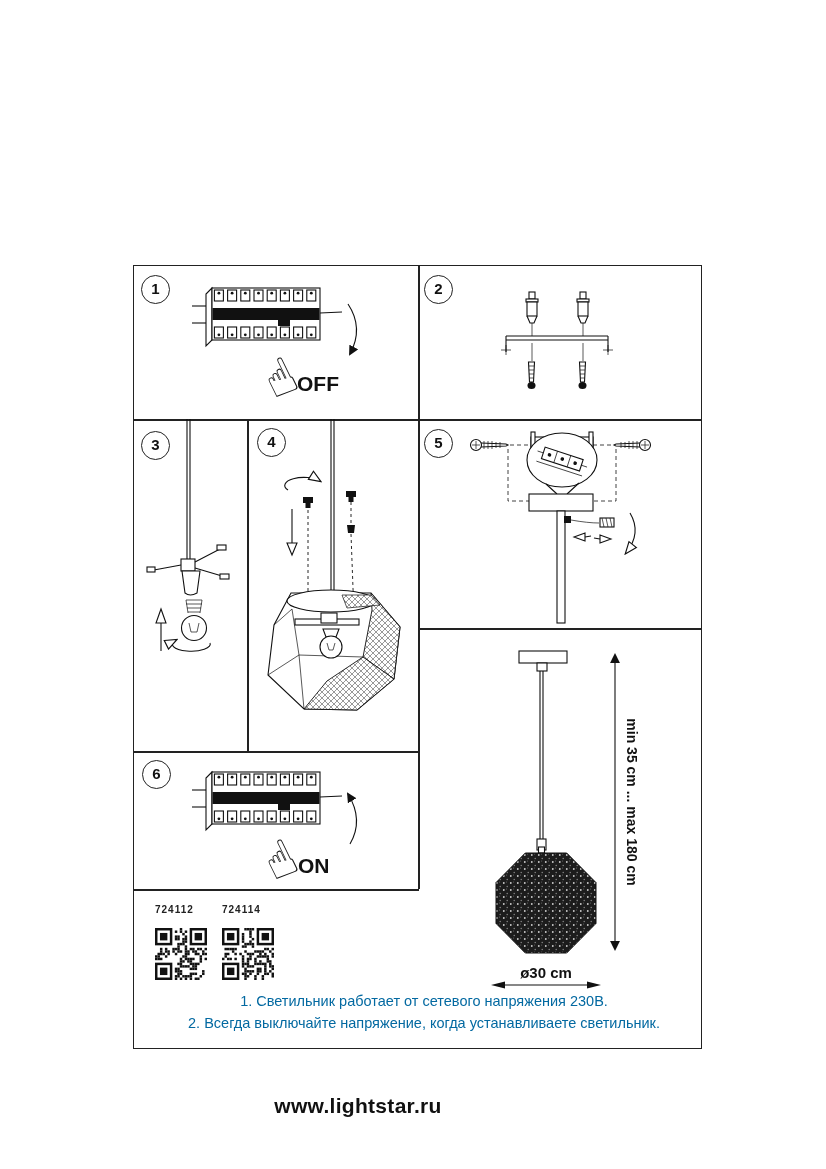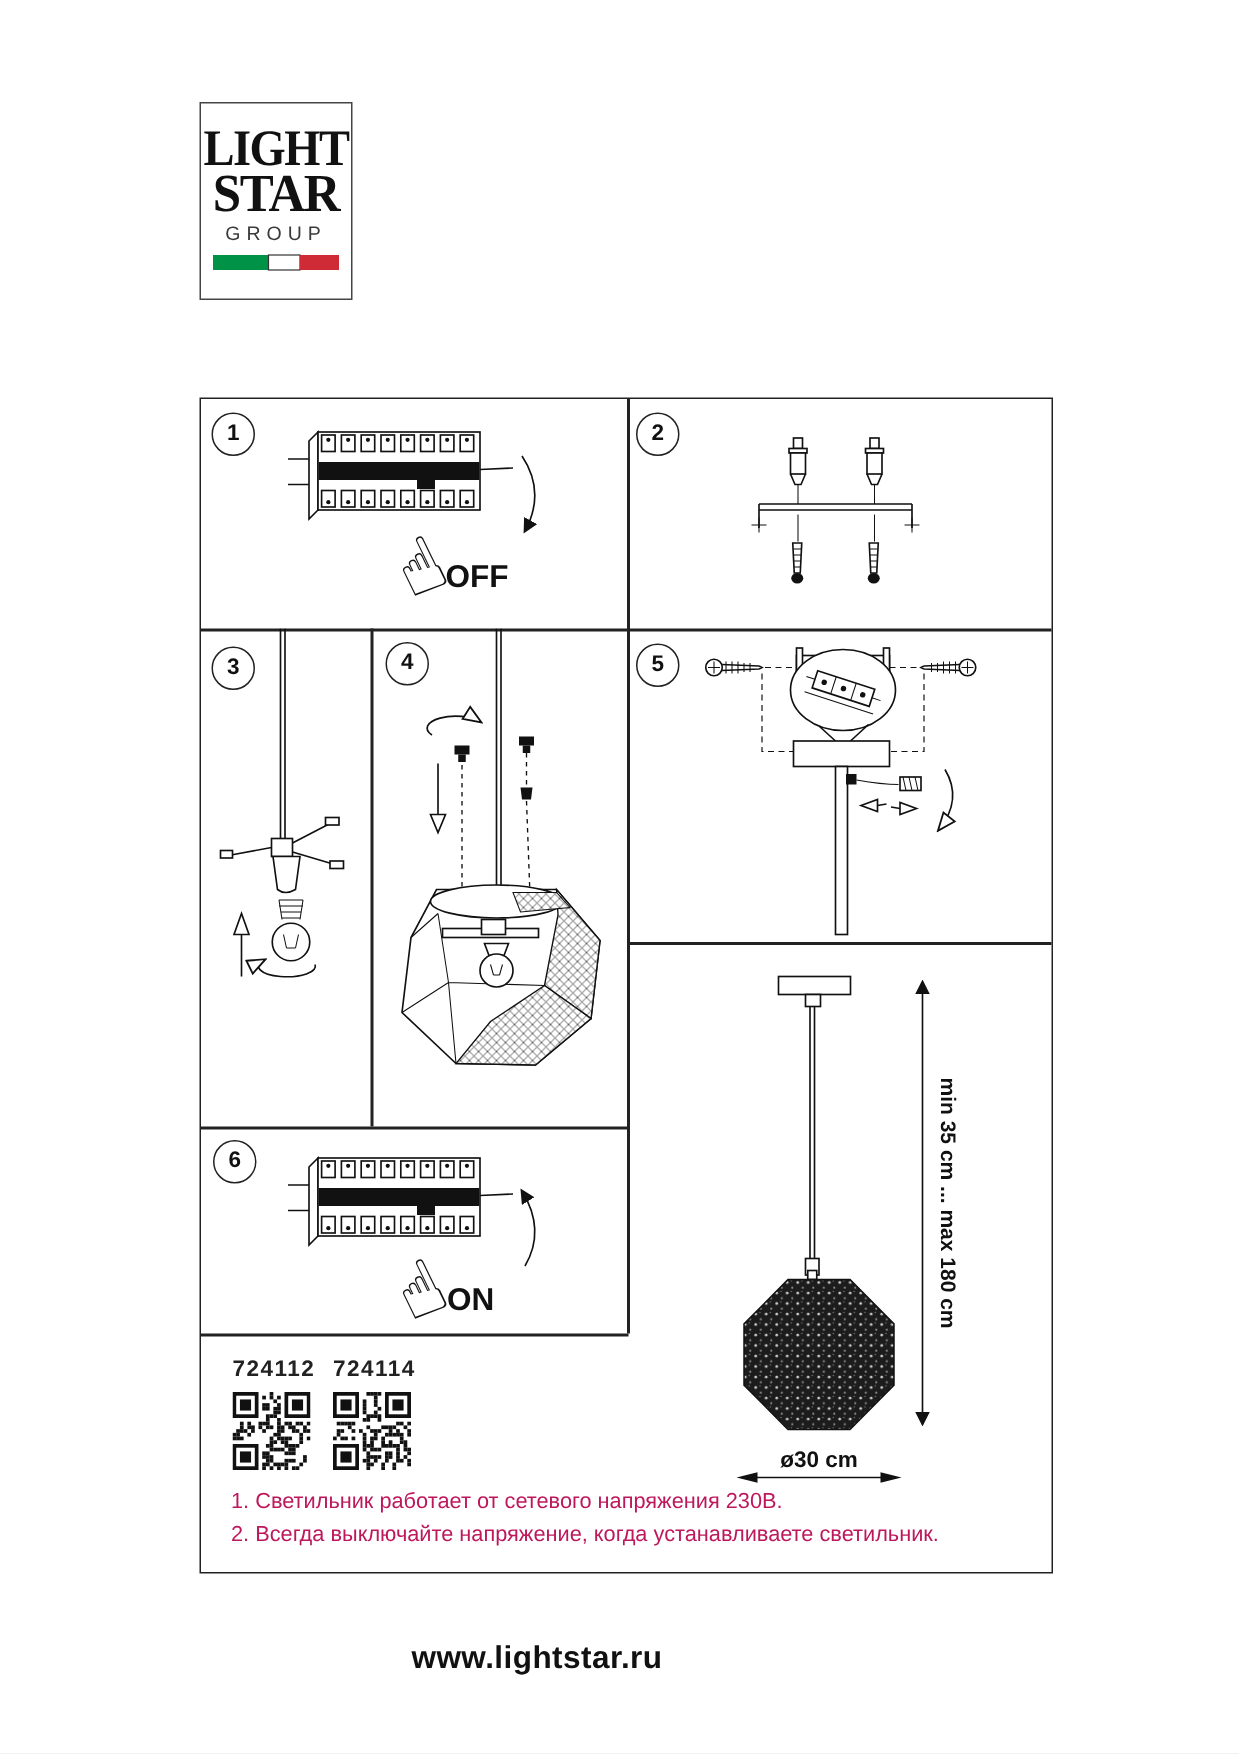--- a/index.html
+++ b/index.html
@@ -28,23 +28,23 @@
   
   .wh{fill:#fff;stroke:#111;stroke-width:1.1;}
   .ln{stroke:#111;stroke-width:1.1;fill:none;}
   .thin{stroke:#111;stroke-width:0.7;fill:none;}
   .dash{stroke:#111;stroke-width:0.8;fill:none;stroke-dasharray:4,3;}
   .dashl{stroke:#111;stroke-width:0.9;fill:none;stroke-dasharray:3,3;}
   .blk{fill:#111;stroke:none;}
   .hand{font-family:"DejaVu Sans",sans-serif;font-size:50px;fill:#111;}
   svg text.lbl{font-family:"Liberation Sans",sans-serif;font-weight:bold;fill:#111;}
   
-  .qrlabel{position:absolute;top:14px;font-size:15px;font-weight:bold;letter-spacing:1px;color:#222;}
+  .qrlabel{position:absolute;top:14px;font-size:10px;font-weight:bold;letter-spacing:1px;color:#222;}
   .qr{position:absolute;top:38px;width:52px;height:52px;}
-  .notes{position:absolute;left:20px;top:724px;width:540px;font-size:14.5px;line-height:22px;color:#be185d;}
+  .notes{position:absolute;left:20px;top:724px;width:540px;font-size:14.5px;line-height:22px;color:#0369a1;text-align:center;}
   .website{position:absolute;left:0;top:1094px;width:716px;text-align:center;
         font-size:21px;font-weight:bold;letter-spacing:0.3px;}
 </style>
 </head>
 <body>
 
 <svg width="0" height="0" style="position:absolute" aria-hidden="true">
   <defs>
     <marker id="mfill" viewBox="0 0 10 10" refX="8" refY="5" markerWidth="9" markerHeight="9" orient="auto-start-reverse">
       <path d="M0,0 L10,5 L0,10 Z" fill="#111"></path>
@@ -104,30 +104,20 @@
     <g id="g-screwV">
       <path class="wh" d="M0.5,0 L6.5,0 L5.5,20 L1.5,20 Z"></path>
       <path class="thin" d="M1,4 L6,4 M1,8 L6,8 M1,12 L6,12 M1.3,16 L5.7,16"></path>
       <ellipse cx="3.5" cy="23.5" rx="4" ry="3.5" fill="#111"></ellipse>
     </g>
   </defs>
 </svg>
 
 <div class="page">
 
-  <div class="logo">
-    <div class="w1">LIGHT</div>
-    <div class="w2">STAR</div>
-    <div class="w3">GROUP</div>
-    <svg width="84" height="12" viewBox="0 0 84 12">
-      <rect x="0" y="1" width="37" height="10" fill="#009246"></rect>
-      <rect x="37" y="1" width="21" height="10" stroke="#333" stroke-width="0.8" fill="#ffffff"></rect>
-      <rect x="58" y="1" width="26" height="10" fill="#ce2b37"></rect>
-    </svg>
-  </div>
 
 
   <div class="board">
 
     <div class="gl" style="left:0;top:153px;width:567px;height:1.5px"></div>
     <div class="gl" style="left:284px;top:0;width:1.5px;height:623px"></div>
     <div class="gl" style="left:113px;top:153px;width:1.5px;height:332px"></div>
     <div class="gl" style="left:0;top:485px;width:285px;height:1.5px"></div>
     <div class="gl" style="left:284px;top:362px;width:283px;height:1.5px"></div>
     <div class="gl" style="left:0;top:623px;width:285px;height:1.5px"></div>

